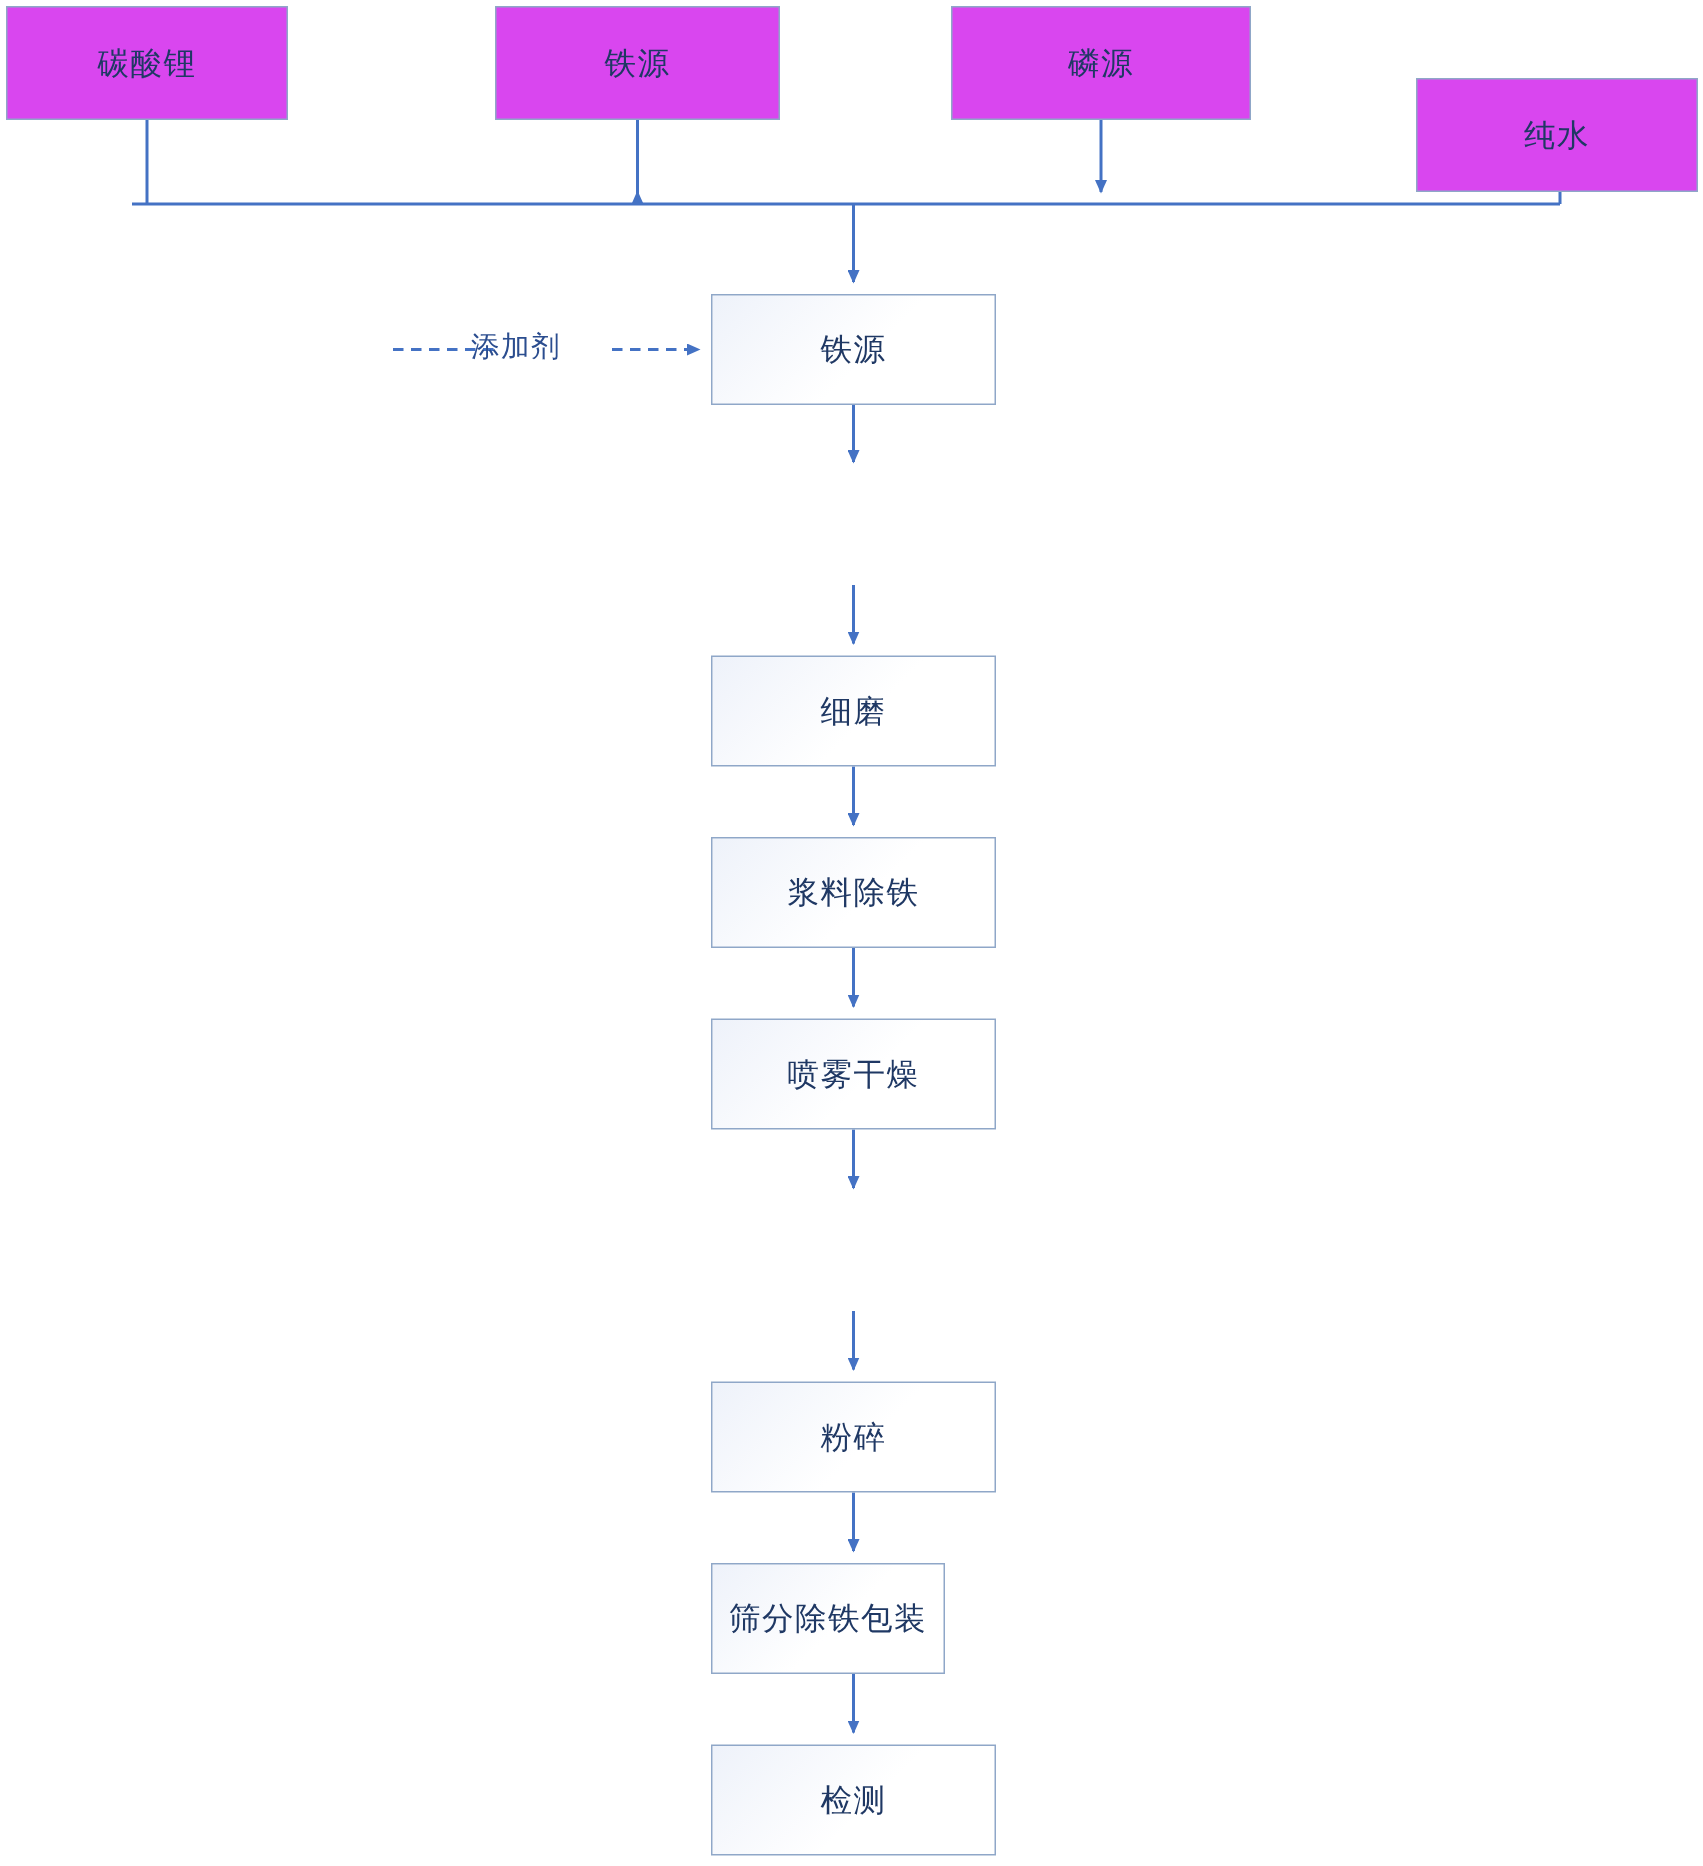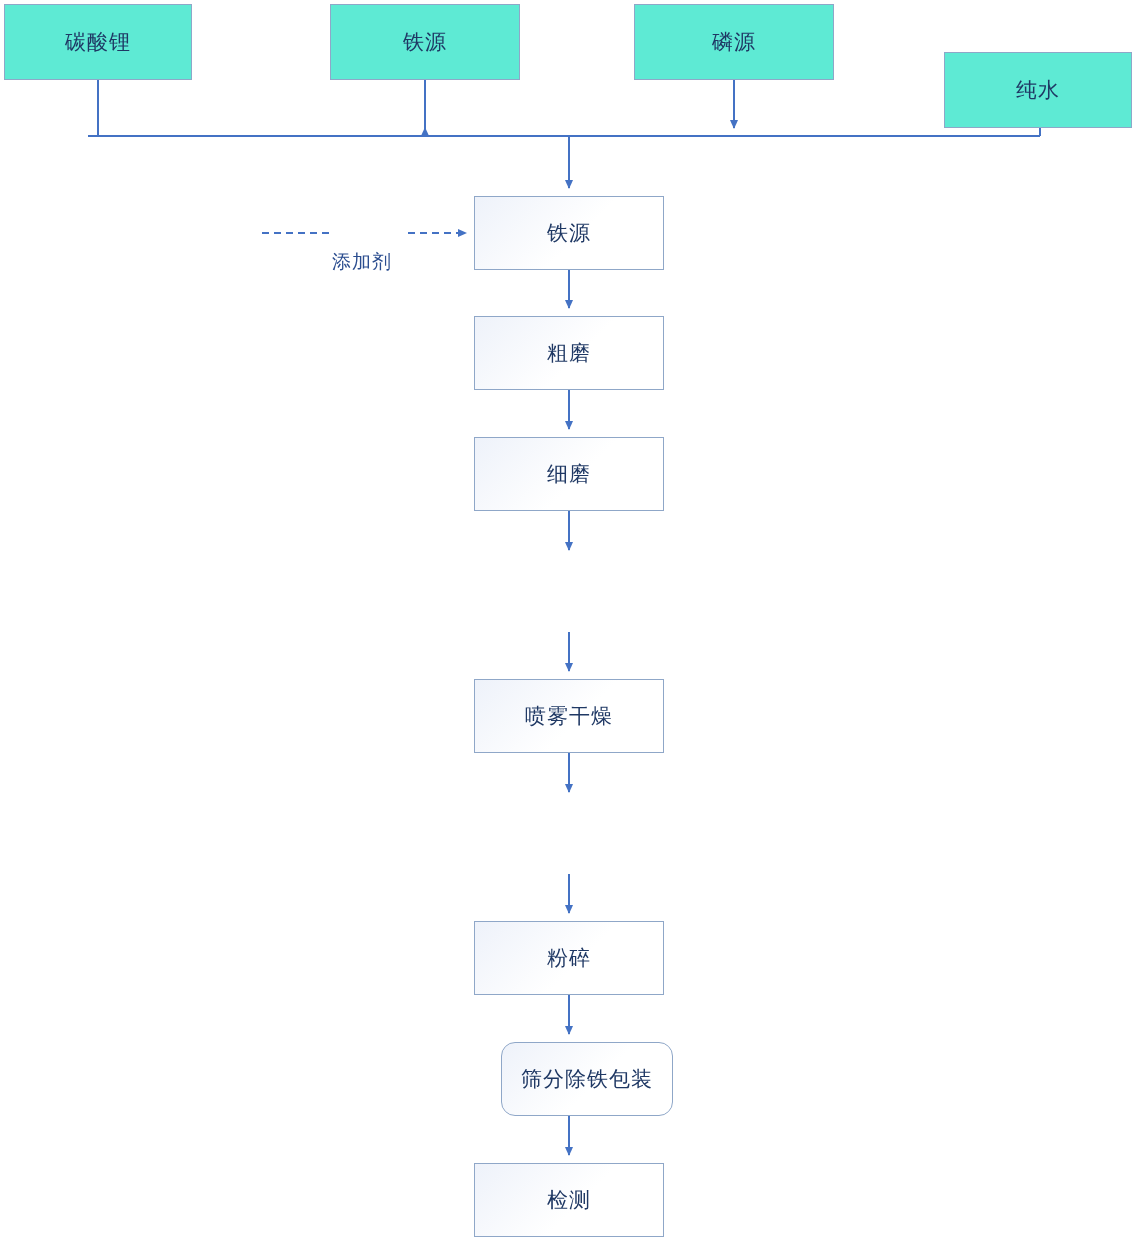--- a/index.html
+++ b/index.html
@@ -32,21 +32,21 @@
     background: linear-gradient(135deg, #eef2fa 0%, #ffffff 55%, #ffffff 100%);
     display: flex;
     align-items: center;
     justify-content: center;
     color: #1f3864;
     font-size: 21px;
     letter-spacing: 1px;
     white-space: nowrap;
   }
   .node.top {
-    background: #5eead4;
+    background: #d946ef;
     border: 1px solid #8fa7c8;
   }
   .edge-label {
     position: absolute;
     color: #2b4d8f;
     font-size: 19px;
     letter-spacing: 1px;
     white-space: nowrap;
     background: transparent;
   }
@@ -105,39 +105,39 @@
   <div class="node top" style="left:330px; top:4px; width:190px; height:76px;">
     <span>铁源</span>
   </div>
   <div class="node top" style="left:634px; top:4px; width:200px; height:76px;">
     <span>磷源</span>
   </div>
   <div class="node top" style="left:944px; top:4px; width:188px; height:76px;margin-top:48px;">
     <span>纯水</span>
   </div>
 
-  <div class="edge-label" style="left:332px; top:218px;margin-top:31px;">
+  <div class="edge-label" style="left:314px; top:218px;">
     <span>添加剂</span>
   </div>
 
   <div class="node" style="left:474px; top:196px; width:190px; height:74px;">
     <span>铁源</span>
   </div>
-  <div class="node" style="left:474px; top:316px; width:190px; height:74px;">
-    <span>粗磨</span>
-  </div>
   <div class="node" style="left:474px; top:437px; width:190px; height:74px;">
     <span>细磨</span>
+  </div>
+  <div class="node" style="left:474px; top:558px; width:190px; height:74px;">
+    <span>浆料除铁</span>
   </div>
   <div class="node" style="left:474px; top:679px; width:190px; height:74px;align-items:center;">
     <span>喷雾干燥</span>
   </div>
   <div class="node" style="left:474px; top:921px; width:190px; height:74px;font-family:Liberation Serif, serif;">
     <span>粉碎</span>
   </div>
-  <div class="node" style="left:501px; top:1042px; width:172px; height:74px;border-radius:14px;">
+  <div class="node" style="left:474px; top:1042px; width:156px; height:74px;">
     <span>筛分除铁包装</span>
   </div>
   <div class="node" style="left:474px; top:1163px; width:190px; height:74px;">
     <span>检测</span>
   </div>
 
 </div>
 
 </body></html>

